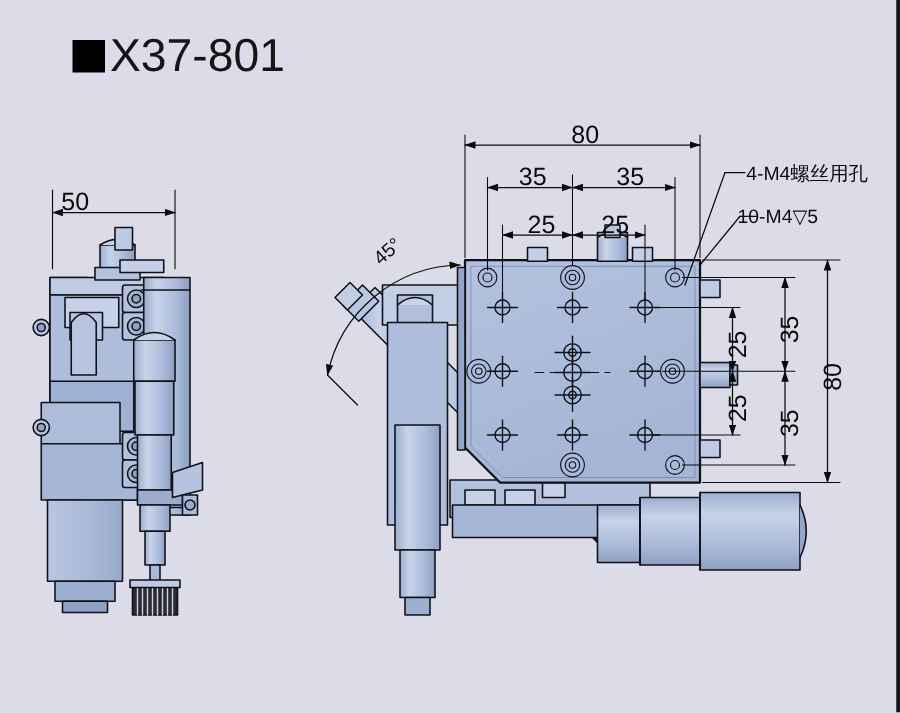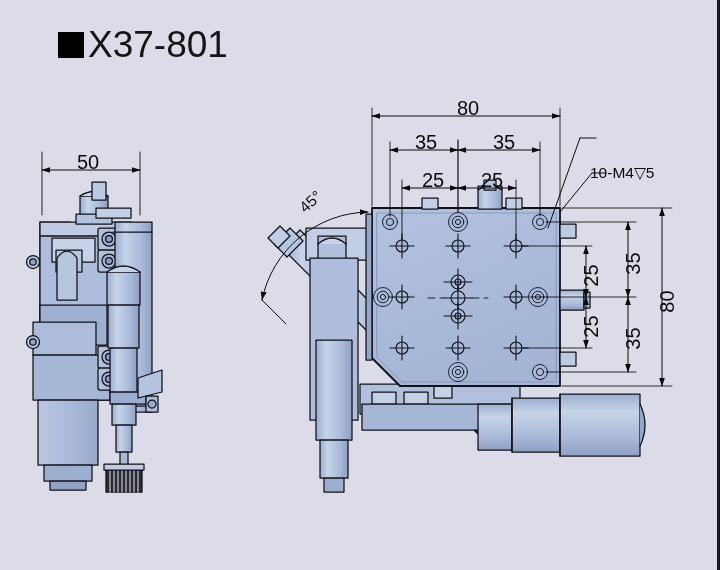--- a/index.html
+++ b/index.html
@@ -422,32 +422,33 @@
         <line x1="262" y1="300" x2="286" y2="324" stroke-width="1"></line>
 
         <line x1="548" y1="228" x2="580" y2="138" stroke-width="1"></line>
         <line x1="580" y1="138" x2="596" y2="138" stroke-width="1"></line>
         <line x1="560" y1="212" x2="592" y2="173" stroke-width="1"></line>
         <line x1="592" y1="173" x2="606" y2="173" stroke-width="1"></line>
       </g>
     </g>
   </svg>
 
-  <div class="dim-text" style="left:77px;  top:151px;">50</div>
+  <div class="dim-text" style="left:49px;  top:151px;">50</div>
 
   <div class="dim-text" style="left:457px; top:97px;">80</div>
   <div class="dim-text" style="left:415px; top:131px;">35</div>
   <div class="dim-text" style="left:493px; top:131px;">35</div>
   <div class="dim-text" style="left:422px; top:169px;">25</div>
   <div class="dim-text" style="left:481px; top:169px;">25</div>
 
   <div class="dim-text vert" style="left:656px; top:290px;">80</div>
   <div class="dim-text vert" style="left:622px; top:252px;">35</div>
   <div class="dim-text vert" style="left:622px; top:327px;">35</div>
   <div class="dim-text vert" style="left:580px; top:264px;">25</div>
   <div class="dim-text vert" style="left:580px; top:315px;">25</div>
 
   <div class="annot" style="left:296px; top:203px; transform:rotate(-42deg); transform-origin:0 0;">45°</div>
 
+  <div class="annot" style="left:597px; top:129px;">4-M4螺丝用孔</div>
   <div class="annot" style="left:590px; top:164px;">10-M4▽5</div>
 
   <div class="rightborder"></div>
 </div>
 
 </body></html>

